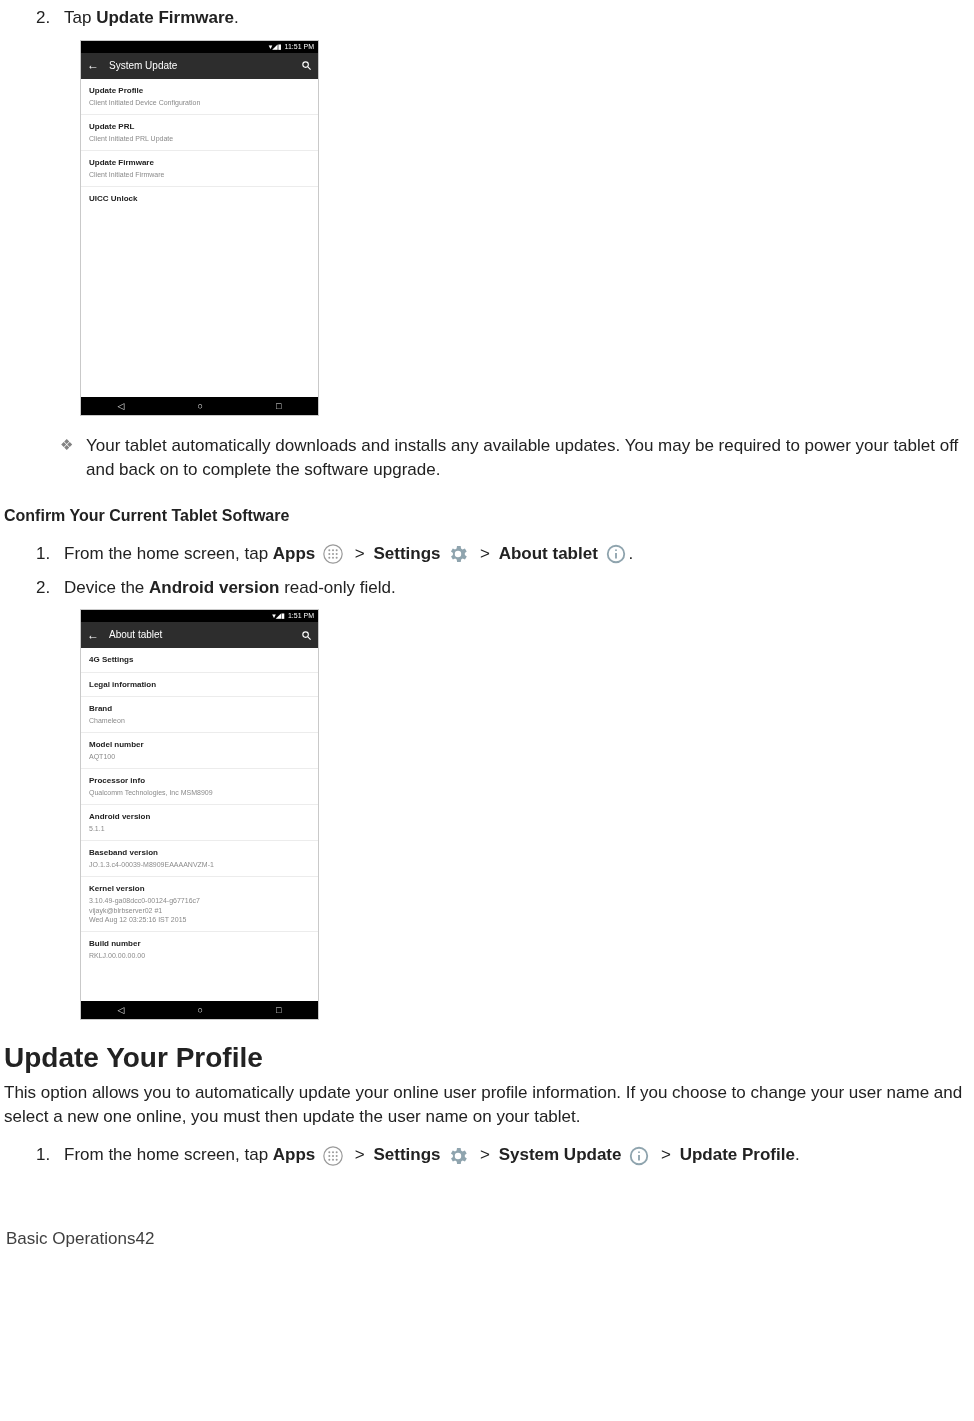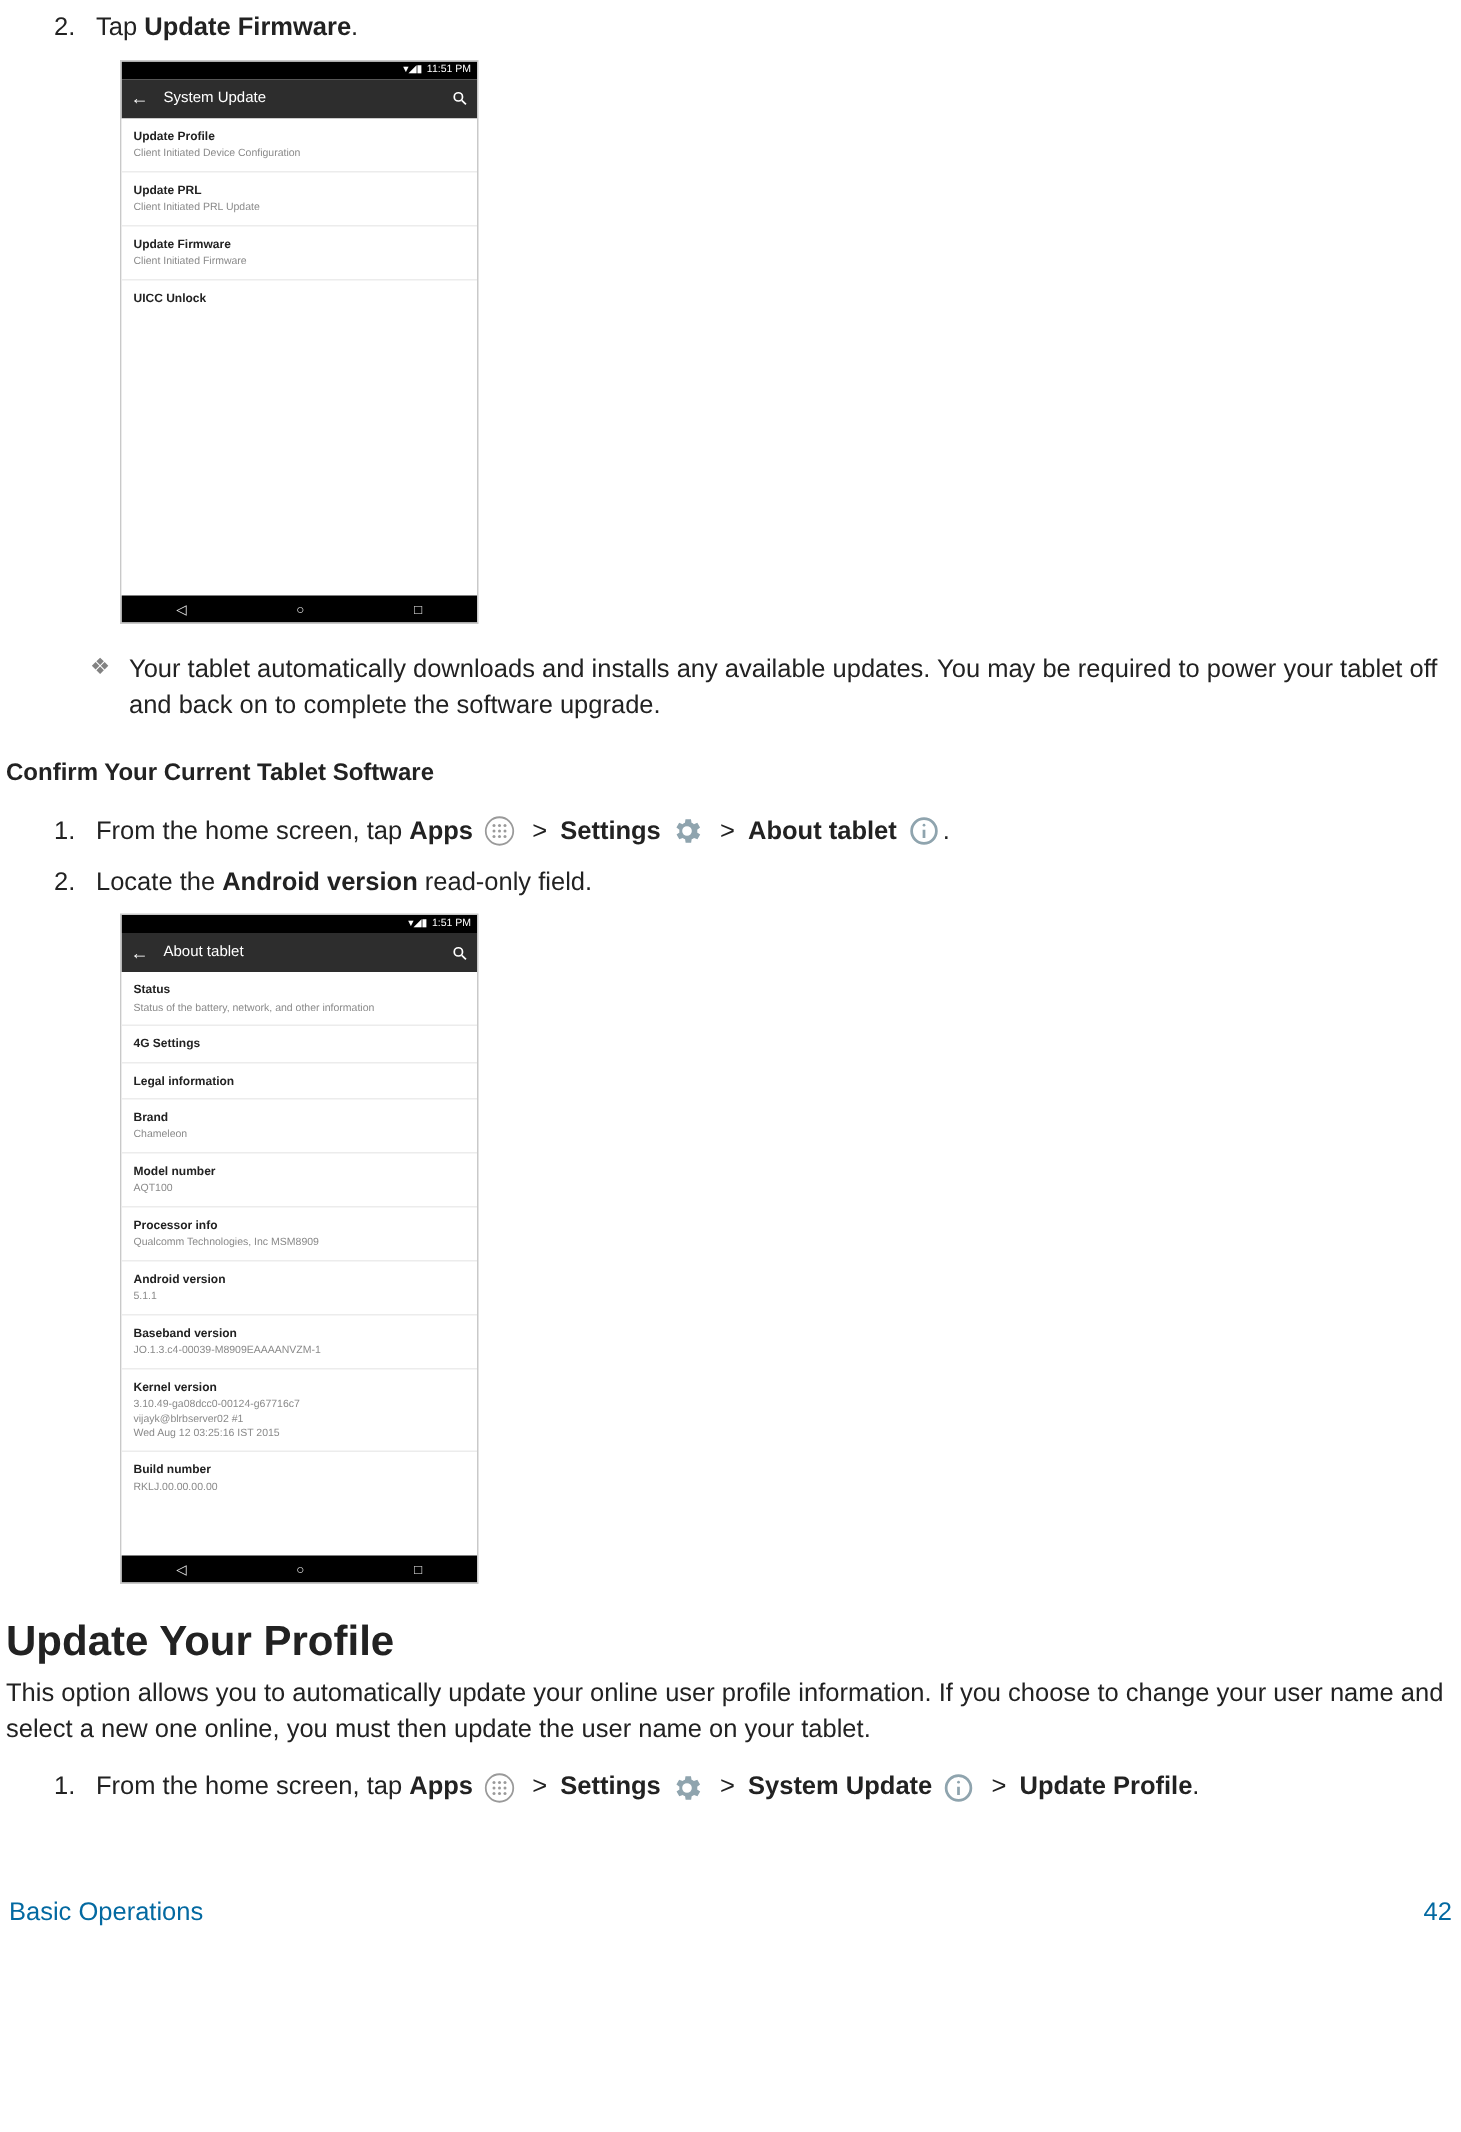--- a/index.html
+++ b/index.html
@@ -57,22 +57,22 @@
   .list-row .t { font-size:8px; font-weight:700; color:#222; }
   .list-row .s { font-size:7px; color:#8a8a8a; margin-top:2px; }
   .list-row.noborder { border-bottom:none; }
   .navbar {
     background:#000; height:18px; display:flex;
     justify-content:space-around; align-items:center; color:#fff;
     font-size:9px;
   }
   .navbar span { opacity:.9; }
   .footer {
-    display:flex; justify-content:space-between;
-    margin: 60px 4px 0 4px; color:#0369a1; font-size:17px;
+    display:flex; justify-content:flex-start;
+    margin: 60px 4px 0 4px; color:#404040; font-size:17px;
   }
   
   svg { display:block; }
 </style>
 </head>
 <body>
 
 <div class="page">
 
   <div class="ol-item">
@@ -166,21 +166,21 @@
             <line x1="12" y1="11" x2="12" y2="17"></line>
             <circle cx="12" cy="7.8" r="1" fill="#8fa4ae" stroke="none"></circle>
           </svg>
       </span><span>.</span>
     </div>
   </div>
 
   <div class="ol-item">
     <div class="ol-num">2.</div>
     <div class="ol-body">
-      <span>Locate the </span><span class="bold">Android version</span><span> read-only field.</span>
+      <span>Device the </span><span class="bold">Android version</span><span> read-only field.</span>
     </div>
   </div>
 
   <div class="phone-wrap">
     <div class="phone">
       <div class="statusbar">
         <span>▾◢▮</span>
         <span>1:51 PM</span>
       </div>
       <div class="appbar">
@@ -188,24 +188,20 @@
         <span>About tablet</span>
         <span class="spacer"></span>
         <span class="search">
           <svg width="11" height="11" viewBox="0 0 24 24" fill="none" stroke="#fff" stroke-width="2.5">
               <circle cx="10" cy="10" r="6"></circle>
               <line x1="15" y1="15" x2="21" y2="21"></line>
             </svg>
         </span>
       </div>
       <div class="phone-body" style="min-height:auto;">
-        <div class="list-row">
-            <div class="t">Status</div>
-            <div class="s">Status of the battery, network, and other information</div>
-          </div>
         <div class="list-row">
             <div class="t">4G Settings</div>
           </div>
         <div class="list-row">
             <div class="t">Legal information</div>
           </div>
         <div class="list-row">
             <div class="t">Brand</div>
             <div class="s">Chameleon</div>
           </div>

